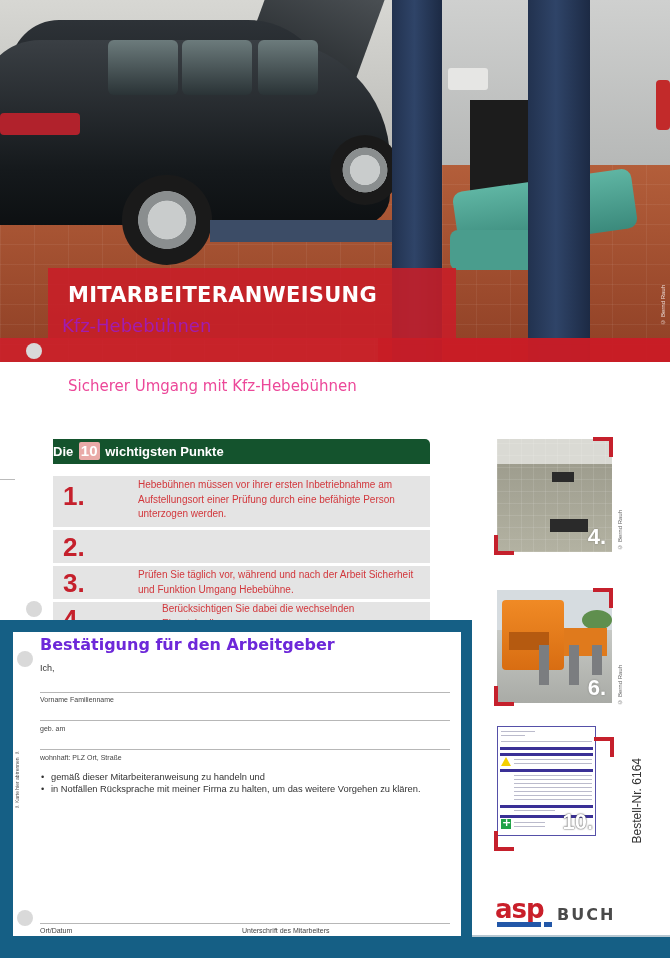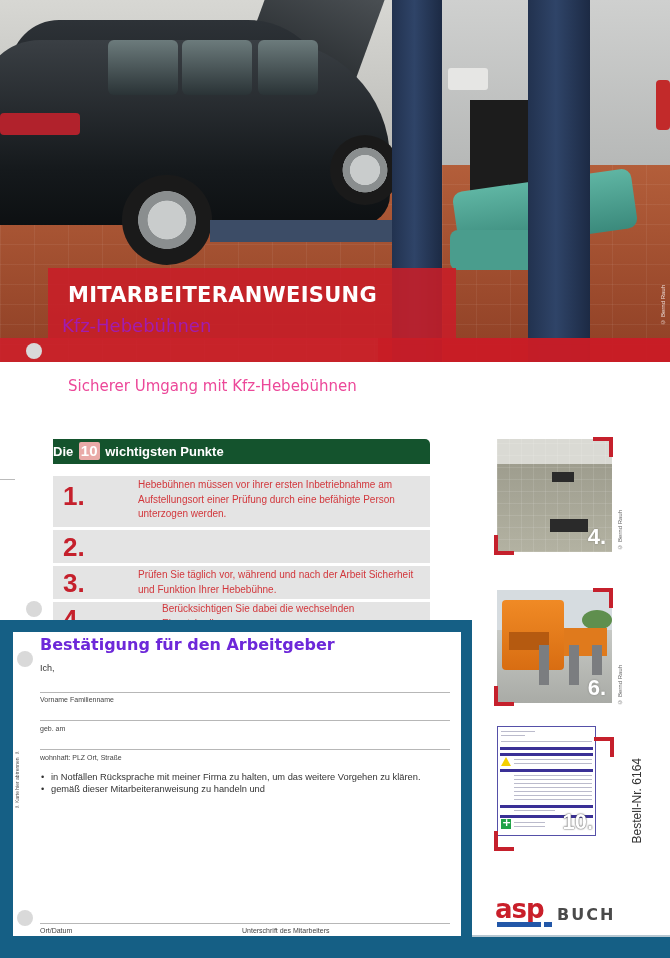--- a/index.html
+++ b/index.html
@@ -154,21 +154,21 @@
 
 <div class="point" style="top:476px;height:51px;">
   <div class="num" style="top:6px;">1.</div>
   <div class="txt" style="top:2px;">Hebebühnen müssen vor ihrer ersten Inbetriebnahme am Aufstellungsort einer Prüfung durch eine befähigte Person unterzogen werden.</div>
 </div>
 <div class="point" style="top:530px;height:33px;">
   <div class="num" style="top:3px;">2.</div>
 </div>
 <div class="point" style="top:566px;height:33px;">
   <div class="num" style="top:3px;">3.</div>
-  <div class="txt" style="top:2px;">Prüfen Sie täglich vor, während und nach der Arbeit Sicherheit und Funktion Ihrer Hebebühne.</div>
+  <div class="txt" style="top:2px;">Prüfen Sie täglich vor, während und nach der Arbeit Sicherheit und Funktion Umgang Hebebühne.</div>
 </div>
 <div class="point" style="top:602px;height:20px;overflow:hidden;">
   <div class="num" style="top:3px;">4.</div>
   <div class="txt" style="top:0px;padding-left:24px;">Berücksichtigen Sie dabei die wechselnden Einsatzbedingungen,</div>
 </div>
 <div class="punch-hole" style="left:26px;top:601px;"></div>
 
 <div class="frame"></div>
 <div class="frame-bottom"></div>
 <div class="frame-bottom-line"></div>
@@ -182,22 +182,22 @@
 
 <div class="line" style="top:692px;"></div>
 <div class="small" style="left:40px;top:696px;">Vorname Familienname</div>
 <div class="line" style="top:720px;"></div>
 <div class="small" style="left:40px;top:725px;">geb. am</div>
 <div class="line" style="top:749px;"></div>
 <div class="small" style="left:40px;top:754px;">wohnhaft: PLZ Ort, Straße</div>
 
 <div class="body-text">
   <ul>
+    <li>gemäß dieser Mitarbeiteranweisung zu handeln und</li>
     <li>in Notfällen Rücksprache mit meiner Firma zu halten, um das weitere Vorgehen zu klären.</li>
-    <li>gemäß dieser Mitarbeiteranweisung zu handeln und</li>
   </ul>
 </div>
 
 <div class="line" style="top:923px;"></div>
 <div class="small" style="left:40px;top:927px;">Ort/Datum</div>
 <div class="small" style="left:242px;top:927px;">Unterschrift des Mitarbeiters</div>
 
 <div class="thumb thumb4">
   <div class="pit1"></div>
   <div class="pit2"></div>

